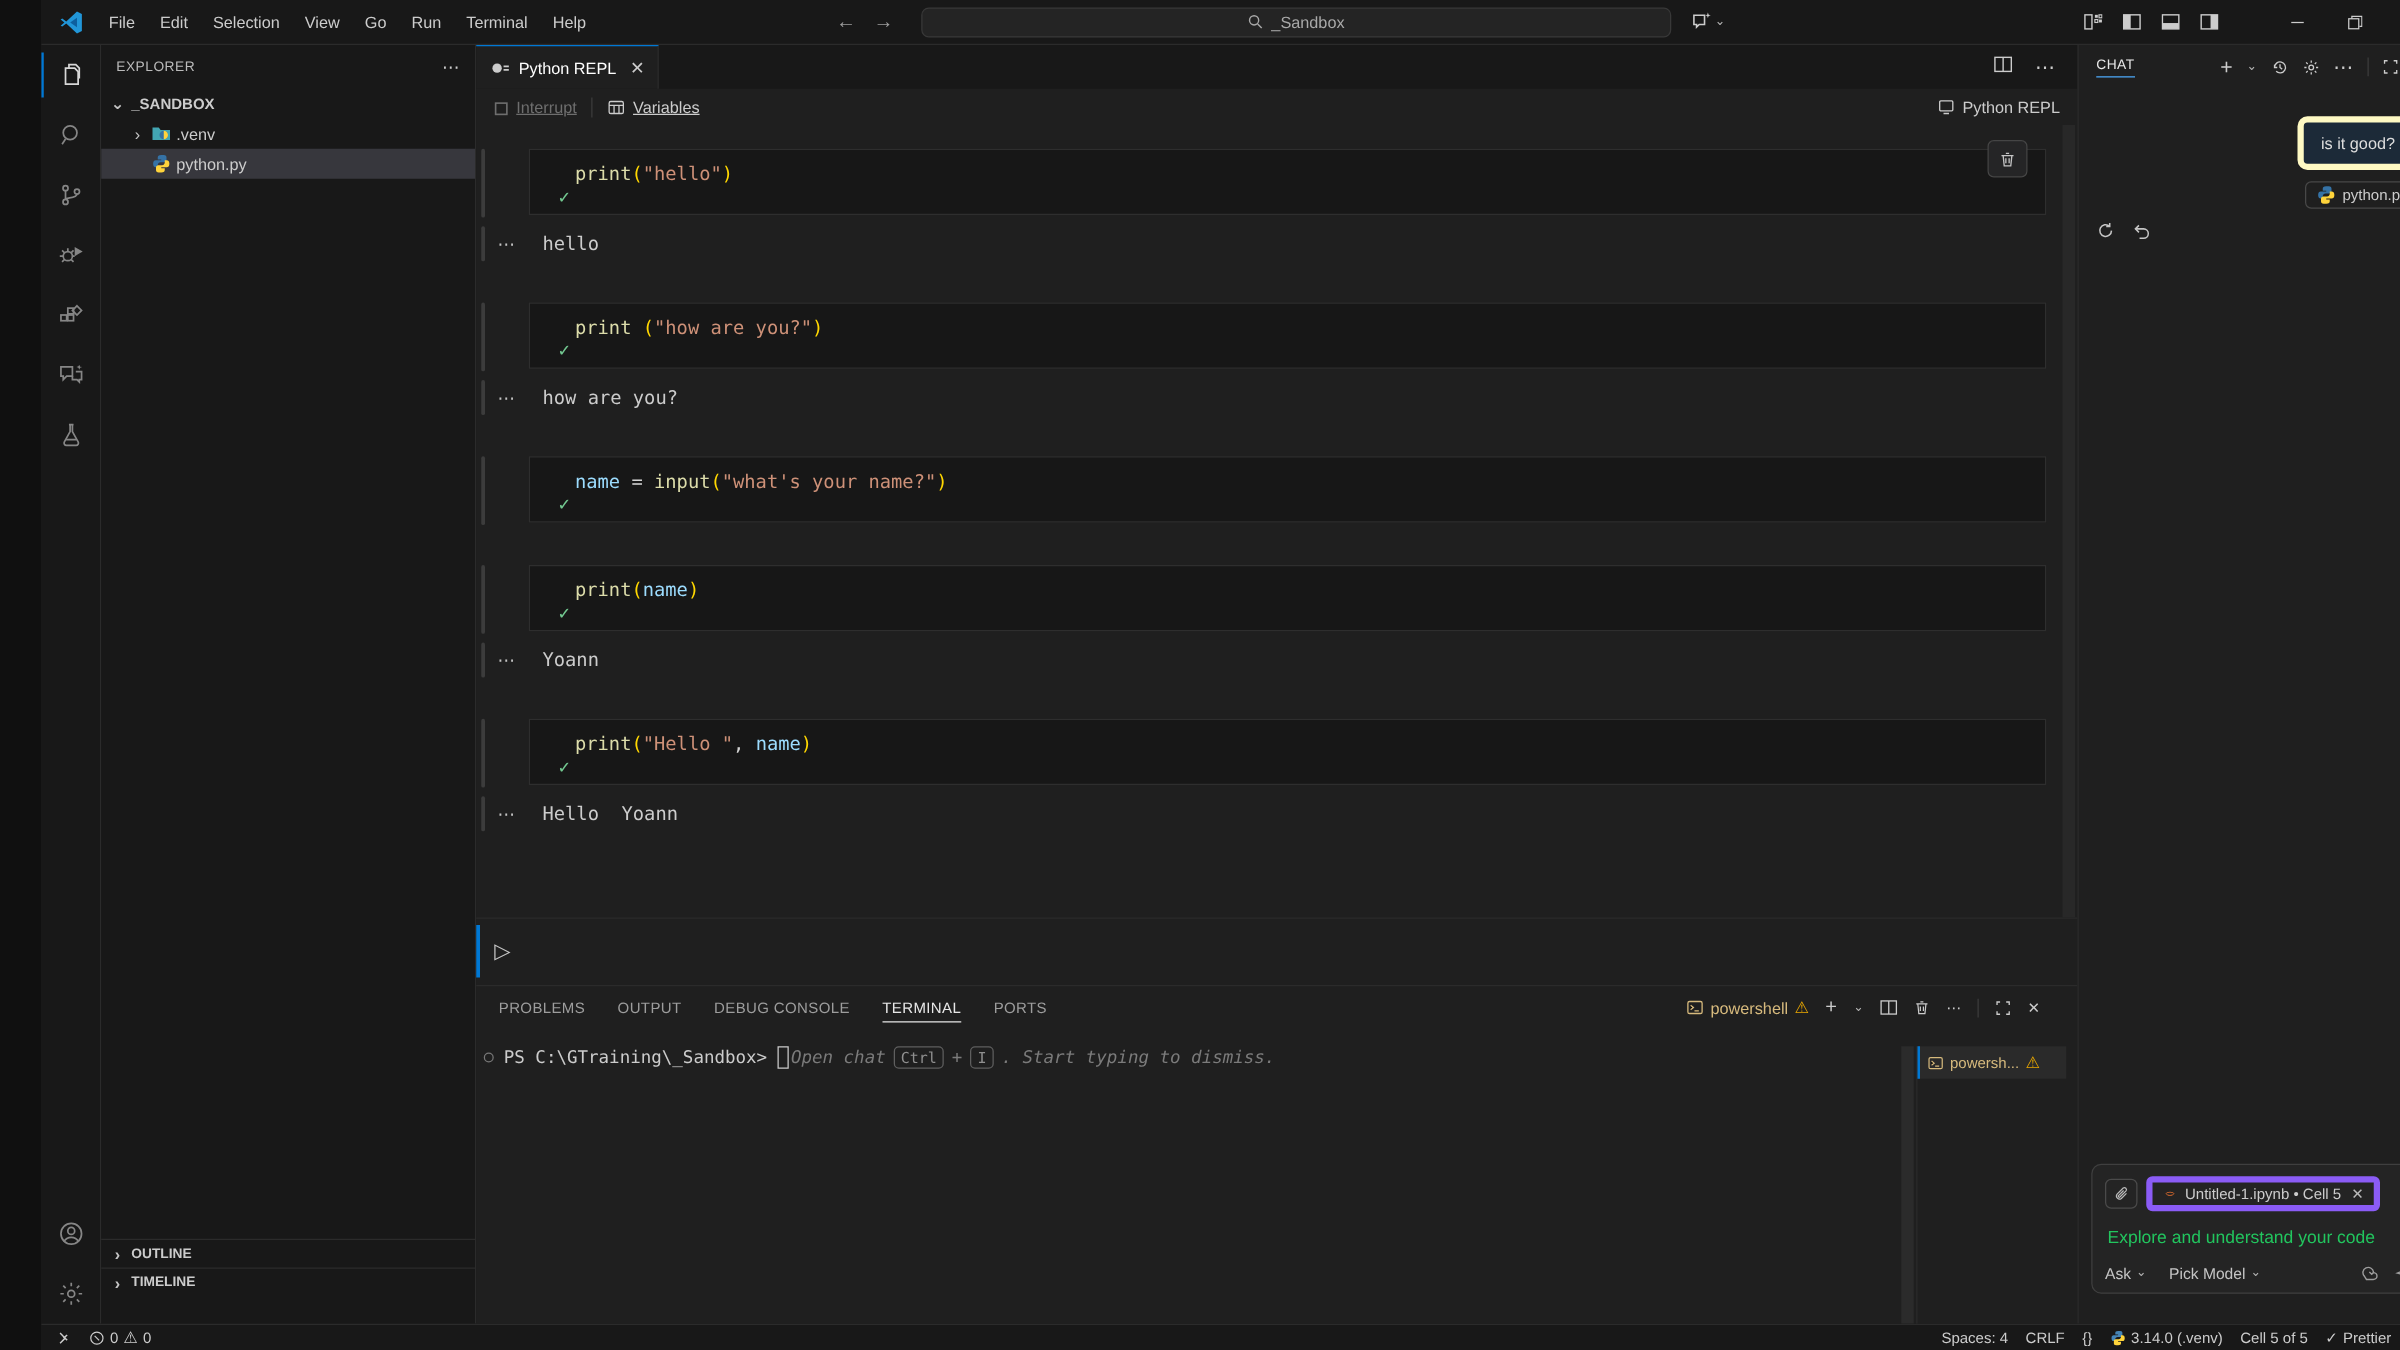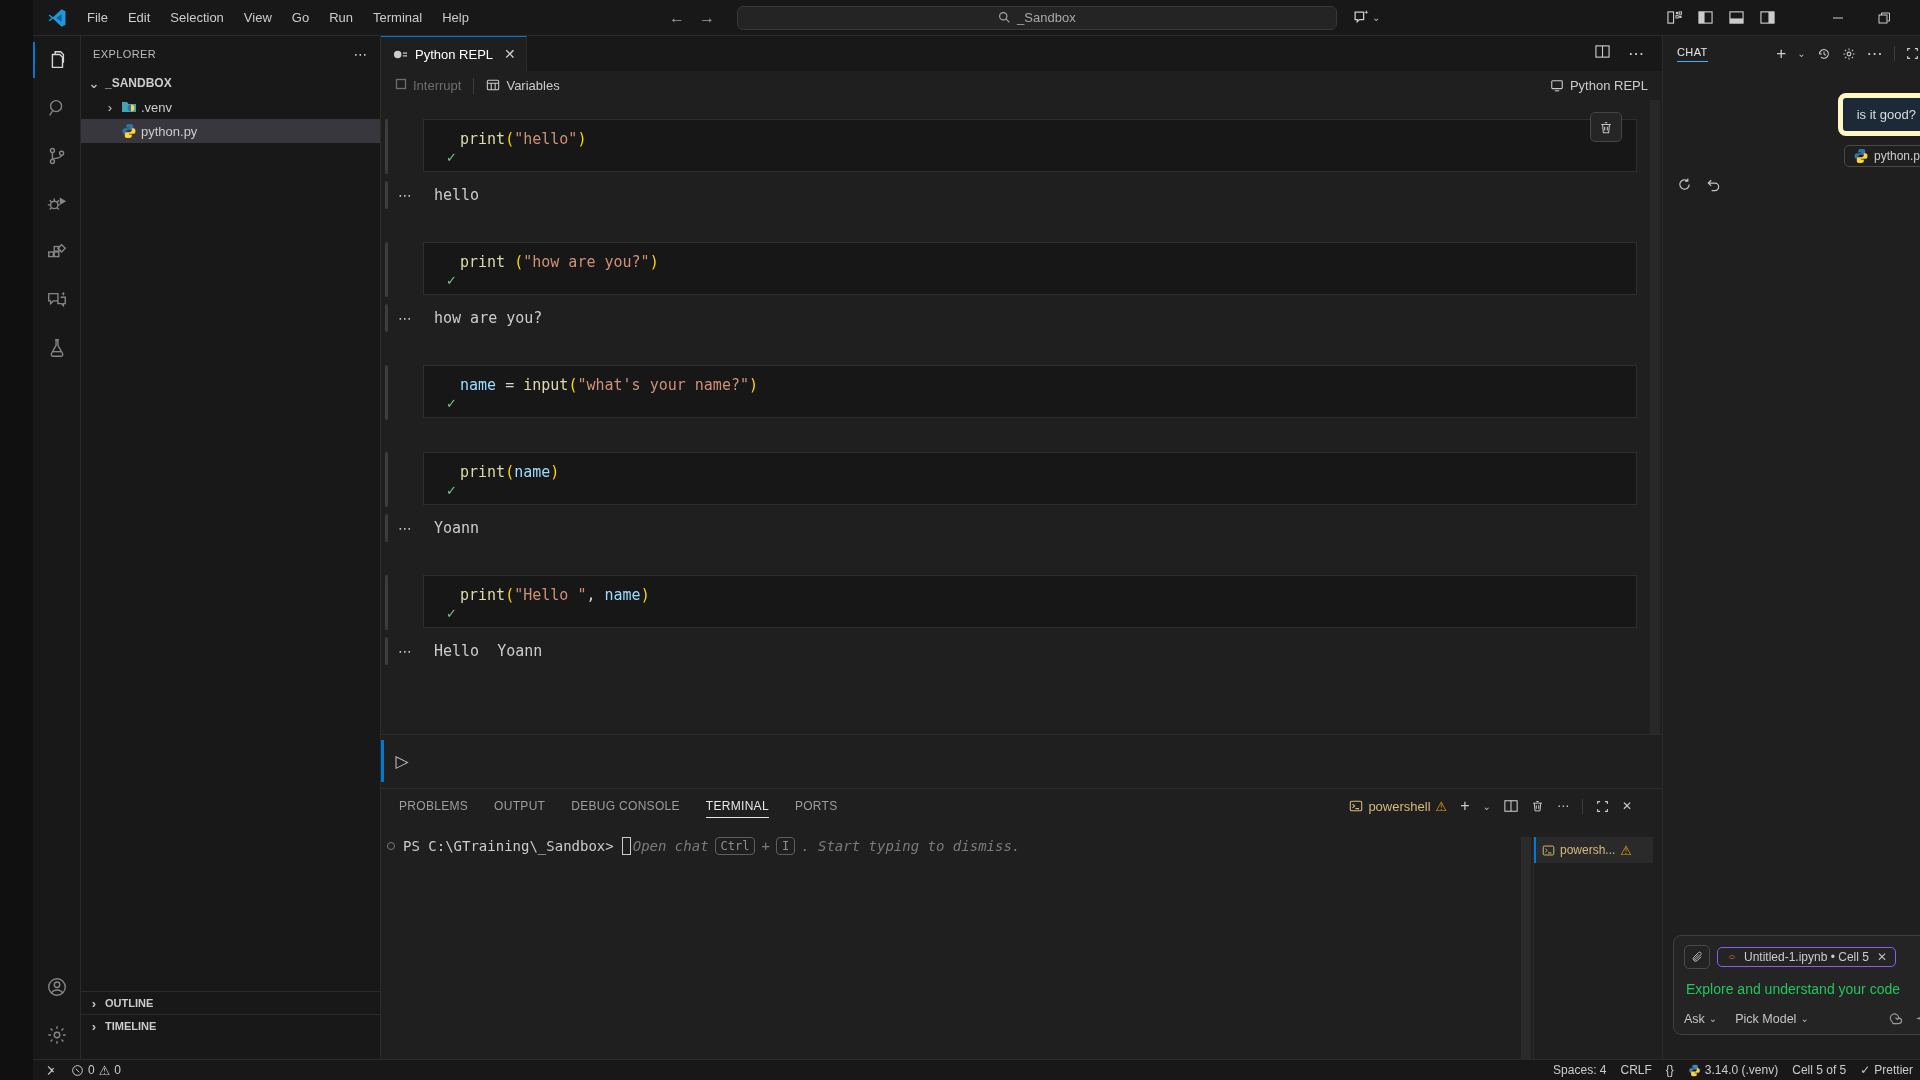--- a/index.html
+++ b/index.html
@@ -40,21 +40,21 @@
   .sb-sections { position:absolute; left:0; bottom:22px; width:100%; }
   .sb-sec { height:23px; border-top:1px solid #2b2b2b; display:flex; align-items:center; gap:4px; padding-left:6px; font-size:11px; font-weight:bold; color:#cccccc; }
 
   
   .editor { position:absolute; left:348px; top:36px; width:1281px; height:1023px; background:#1f1f1f; }
   .tabbar { height:35px; background:#181818; display:flex; align-items:center; }
   .tab { height:35px; background:#1f1f1f; border-top:1px solid #0078d4; border-right:1px solid #2b2b2b; display:flex; align-items:center; gap:7px; padding:0 10px 0 12px; font-size:13px; color:#ffffff; }
   .tab .close { color:#cccccc; font-size:14px; margin-left:4px; }
   .tabbar-actions { margin-left:auto; display:flex; gap:18px; padding-right:18px; color:#cccccc; }
   .iw-toolbar { height:29px; display:flex; align-items:center; padding:0 14px 0 14px; font-size:13px; color:#cccccc; }
-  .iw-btn { display:flex; align-items:flex-start; gap:6px; }
+  .iw-btn { display:flex; align-items:flex-end; gap:6px;text-decoration:underline; }
   .iw-btn.disabled { color:#6e6e6e; }
   .iw-sep { width:1px; height:16px; background:#3c3c3c; margin:0 12px; }
   .iw-kernel { margin-left:auto; display:flex; align-items:center; gap:6px; color:#cccccc; }
 
   .iw-content { position:relative; height:634px; padding:19px 25px 0 0; overflow:hidden; }
   .iw-cell { position:relative; margin-left:42px; }
   .cell-rail { position:absolute; left:-38px; top:0; width:3px; background:#3c3c3c; border-radius:2px; }
   .cell-box { background:#171717; border:1px solid #2e2e2e; height:53px; padding:10px 0 0 36px; }
   .code-line { font-family:"DejaVu Sans Mono",monospace; font-size:15px; white-space:pre; color:#d4d4d4; }
   .tk-fn { color:#dcdcaa; } .tk-str { color:#ce9178; } .tk-var { color:#9cdcfe; } .tk-br { color:#ffd700; } .tk-pl { color:#d4d4d4; }
@@ -99,21 +99,21 @@
   .chat-header { height:35px; display:flex; align-items:center; padding:0 10px 0 14px; }
   .chat-title { font-size:11px; color:#e7e7e7; letter-spacing:.4px; padding-bottom:3px; border-bottom:1px solid #4daafc; }
   .chat-actions { margin-left:auto; display:flex; align-items:center; gap:11px; color:#cccccc; }
   .chat-bubble { margin:22px 18px 0 auto; width:fit-content; max-width:220px; background:#1c2a38; border:5px solid #fef9c3; border-radius:8px; padding:9px 14px; font-size:13px; color:#dddddd; }
   .chat-chip { margin:9px 18px 0 auto; width:fit-content; display:flex; align-items:center; gap:5px; border:1px solid #484848; border-radius:5px; padding:2px 8px; font-size:12px; color:#cccccc; }
   .chat-msg { margin:36px 16px 0 14px; font-size:13px; line-height:1.55; color:#cccccc; }
   .chat-msg-actions { display:flex; gap:14px; margin:10px 0 0 14px; color:#c5c5c5; }
   .chat-inputbox { position:absolute; left:10px; right:10px; bottom:24px; background:#242424; border:1px solid #3f3f3f; border-radius:8px; padding:9px 10px 8px 10px; }
   .ci-row1 { display:flex; align-items:center; gap:7px; }
   .attach-btn { width:26px; height:24px; border:1px solid #4a4a4a; border-radius:5px; display:flex; align-items:center; justify-content:center; color:#bbbbbb; }
-  .ci-chip { display:flex; align-items:center; gap:6px; border:1px solid #8b5cf6; border-radius:5px; padding:2px 8px; font-size:12px; color:#cccccc; }
+  .ci-chip { display:flex; align-items:center; gap:6px; border:5px solid #8b5cf6; border-radius:5px; padding:2px 8px; font-size:12px; color:#cccccc; }
   .ci-chip .x { color:#bbbbbb; margin-left:2px; }
   .ci-placeholder { margin:12px 0 0 2px; font-size:14px; color:#22c55e; }
   .ci-row3 { display:flex; align-items:center; margin-top:14px; font-size:12.5px; color:#c5c5c5; gap:18px; }
   .ci-dd { display:flex; align-items:center; gap:4px; }
   .ci-send { margin-left:auto; display:flex; align-items:center; gap:12px; color:#9d9d9d; }
 
   
   .statusbar { position:absolute; left:0; bottom:0; width:1920px; height:21px; background:#181818; border-top:1px solid #2b2b2b; display:flex; align-items:center; font-size:12px; color:#cccccc; }
   .sb-item { display:flex; align-items:center; gap:4px; padding:0 7px; height:100%; }
   .sb-left { display:flex; align-items:center; margin-left:4px; }

